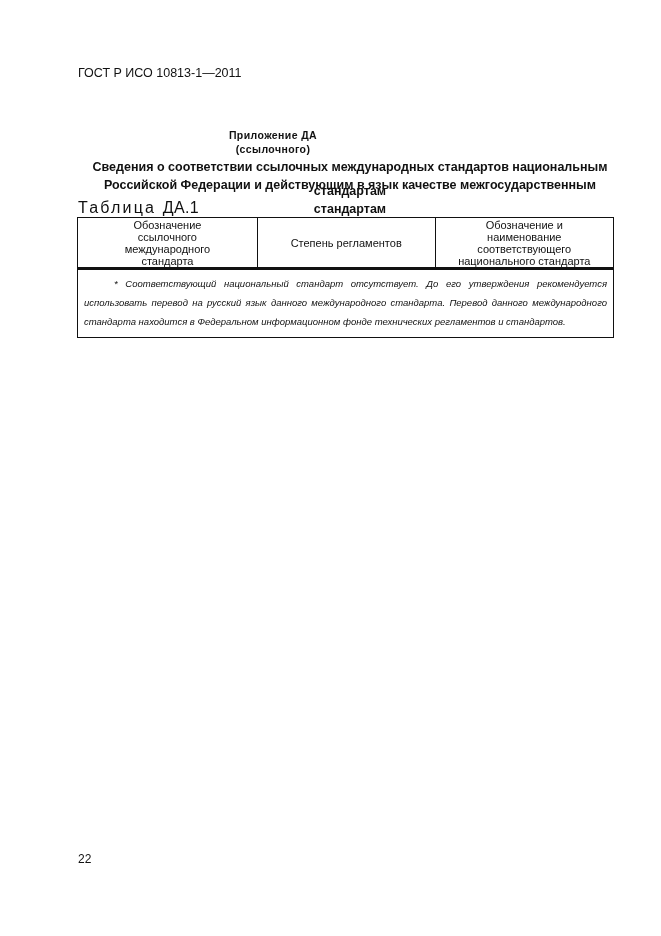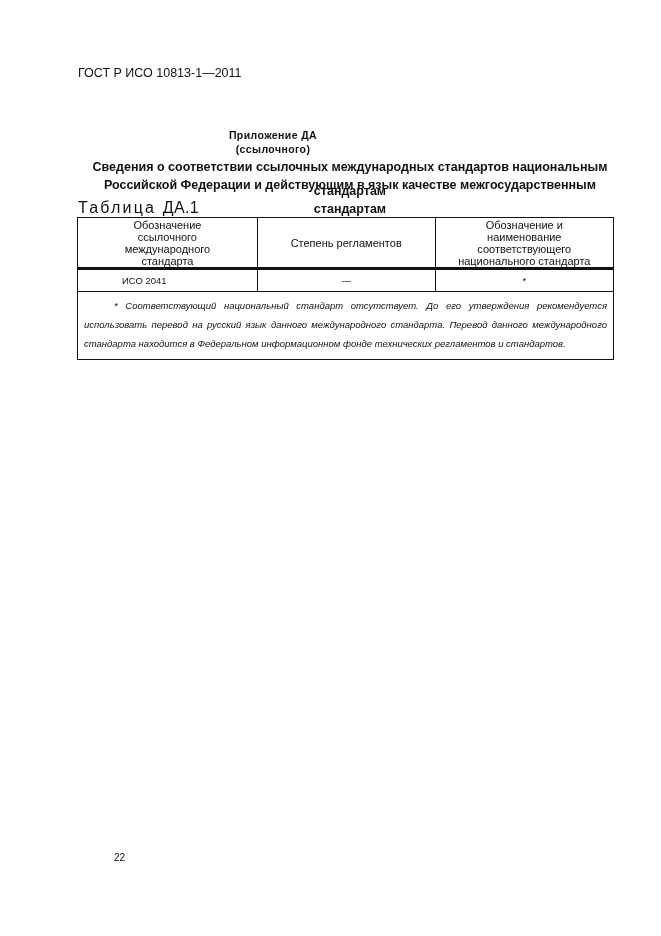--- a/index.html
+++ b/index.html
@@ -18,21 +18,21 @@
     table.ref td, table.ref th { border: 1.5px solid #111; padding: 0; }
     table.ref th { font-weight: normal; height: 49px; text-align: center; line-height: 12px; font-size: 11px; }
     table.ref thead tr th { border-bottom: 3px solid #111; }
     table.ref td { height: 21px; font-size: 9.5px; }
     .col1 { width: 179px; }
     .col2 { width: 178px; }
     .col3 { width: 178px; margin-top: 32px; }
     td.code { padding-left: 44px !important; text-align: left; }
     td.center { text-align: center; }
     td.note { height: 46px !important; font-size: 9.3px; line-height: 19px; padding: 4px 6px 6px 6px !important; text-align: justify; font-style: italic; }
-    .page-num { left: 78px; top: 852px; font-size: 10px; margin-left: 36px; }
+    .page-num { left: 78px; top: 852px; font-size: 12px; }
   </style>
 </head>
 <body>
 
 <div class="abs doc-code">ГОСТ Р ИСО 10813-1—2011</div>
 
 <div class="abs appendix t1">Приложение ДА</div>
 <div class="abs appendix t2">(ссылочного)</div>
 
 <div class="abs title l1">Сведения о соответствии ссылочных международных стандартов национальным стандартам</div>
@@ -52,25 +52,20 @@
       <th class="col2">
           <div>Степень регламентов</div>
         </th>
       <th class="col3">
           <div style="padding:0 18px">Обозначение и наименование соответствующего национального стандарта</div>
         </th>
     </tr>
   </thead>
   <tbody>
     <tr>
-      <td class="code">ИСО 2041</td>
-      <td class="center">—</td>
-      <td class="center">*</td>
-    </tr>
-    <tr>
       <td colspan="3" class="note">
           <div style="text-indent:30px">* Соответствующий национальный стандарт отсутствует. До его утверждения рекомендуется использовать перевод на русский язык данного международного стандарта. Перевод данного международного стандарта находится в Федеральном информационном фонде технических регламентов и стандартов.</div>
         </td>
     </tr>
   </tbody>
 </table>
 
 <div class="abs page-num">22</div>
 
 </body></html>

